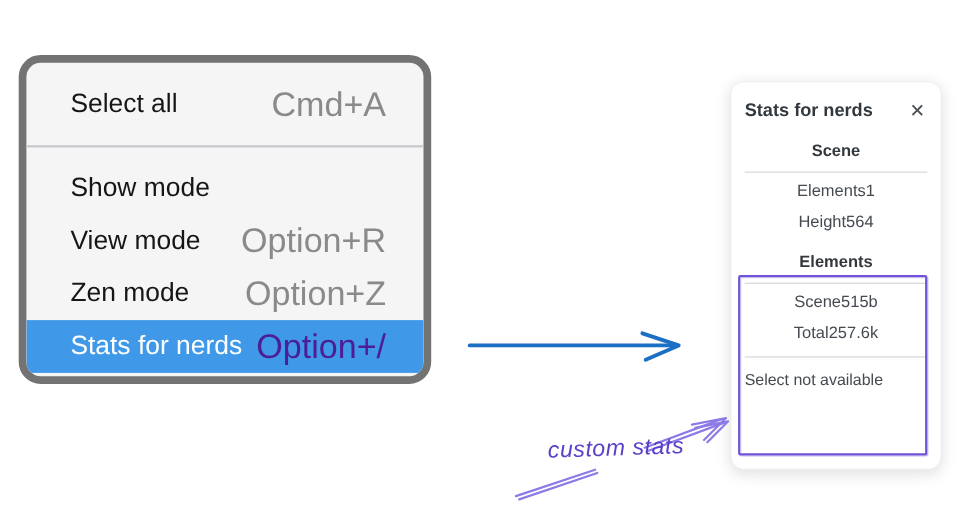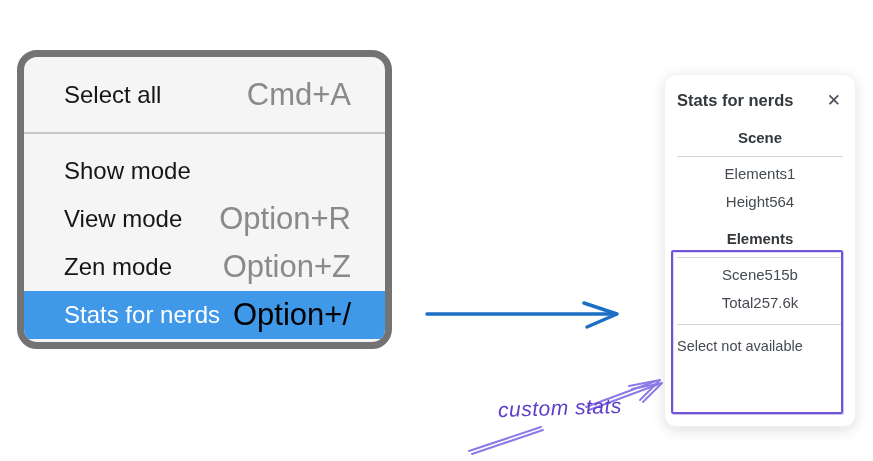--- a/index.html
+++ b/index.html
@@ -17,21 +17,21 @@
   }
   .menu-row {
     display:flex; align-items:center; justify-content:space-between;
     padding:0 34px 0 40px; font-size:24px; color:#161616; height:48px;
   }
   .menu-row .shortcut { color:#8a8a8a; font-size:31px; }
   .menu-row.first { height:75px; }
   .menu-divider { height:2px; background:#c6c9cc; width:100%; }
   .menu-group { padding-top:13px; }
   .menu-row.highlighted { background:#3f99e8; color:#ffffff; }
-  .menu-row.highlighted .shortcut { color:#000000; }
+  .menu-row.highlighted .shortcut { color:#4c1d95; }
 
   
   .stats-panel {
     position:absolute; left:664px; top:74px; width:192px; height:353px;
     background:#ffffff; border:1px solid #f0f0f0; border-radius:12px;
     box-shadow:0 3px 14px rgba(0,0,0,0.13);
     padding:13px 12px 10px 12px; color:#3e4349;
   }
   .panel-header { display:flex; align-items:center; justify-content:space-between; height:24px; }
   .panel-title { font-size:16.5px; font-weight:700; color:#33383d; }

